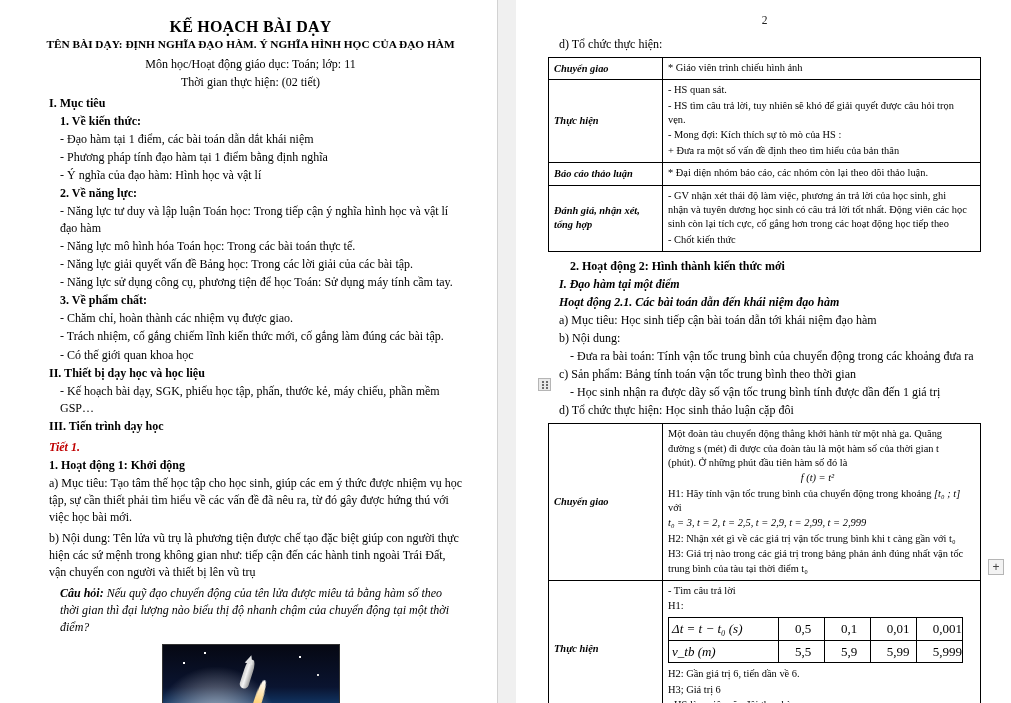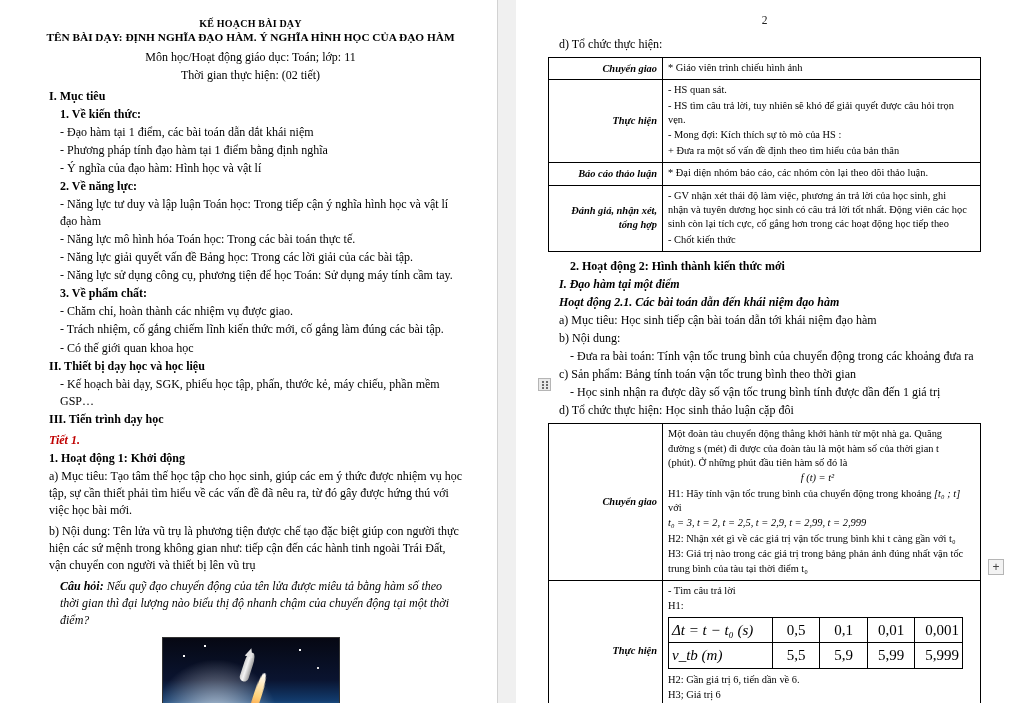--- a/index.html
+++ b/index.html
@@ -56,21 +56,21 @@
   .center { text-align: center; }
   .b { font-weight: bold; }
   .i { font-style: italic; }
   .bi { font-weight: bold; font-style: italic; }
   .red { color: #c00000; }
   .indent { text-indent: 0; padding-left: 11px; }
   .indent2 { padding-left: 22px; }
   .title-main {
     font-weight: bold;
     text-align: center;
-    font-size: 10px;
+    font-size: 16px;
     letter-spacing: .2px;
     margin-bottom: 2px;
   }
   .title-sub {
     font-weight: bold;
     text-align: center;
     font-size: 11.3px;
     margin-bottom: 6px;
   }
   .gap-sm { margin-top: 4px; }
@@ -84,40 +84,40 @@
   }
   table.doc td {
     border: 1px solid #000;
     padding: 3px 5px;
     font-size: 10.4px;
     line-height: 1.38;
     vertical-align: middle;
   }
   td.label {
     width: 103px;
-    text-align: right;
+    text-align: left;
     font-weight: bold;
     font-style: italic;
     font-size: 10.6px;
   }
   td.body-cell { vertical-align: top; }
   td.body-cell p { margin: 0 8px 1px 0; }
 
   
   table.mini {
     border-collapse: collapse;
     width: 96%;
     margin: 3px 0 4px 0;
     table-layout: fixed;
   }
   table.mini td {
     border: 1px solid #000;
-    font-size: 15px;
-    text-align: center;
-    padding: 2px 10px;
+    font-size: 13px;
+    text-align: center;
+    padding: 2px 16px;
   }
   table.mini td.first {
     text-align: left;
     padding-left: 3px;
     width: 90px;
   }
   .formula { font-style: italic; }
 
   .img-rocket {
     width: 176px;

